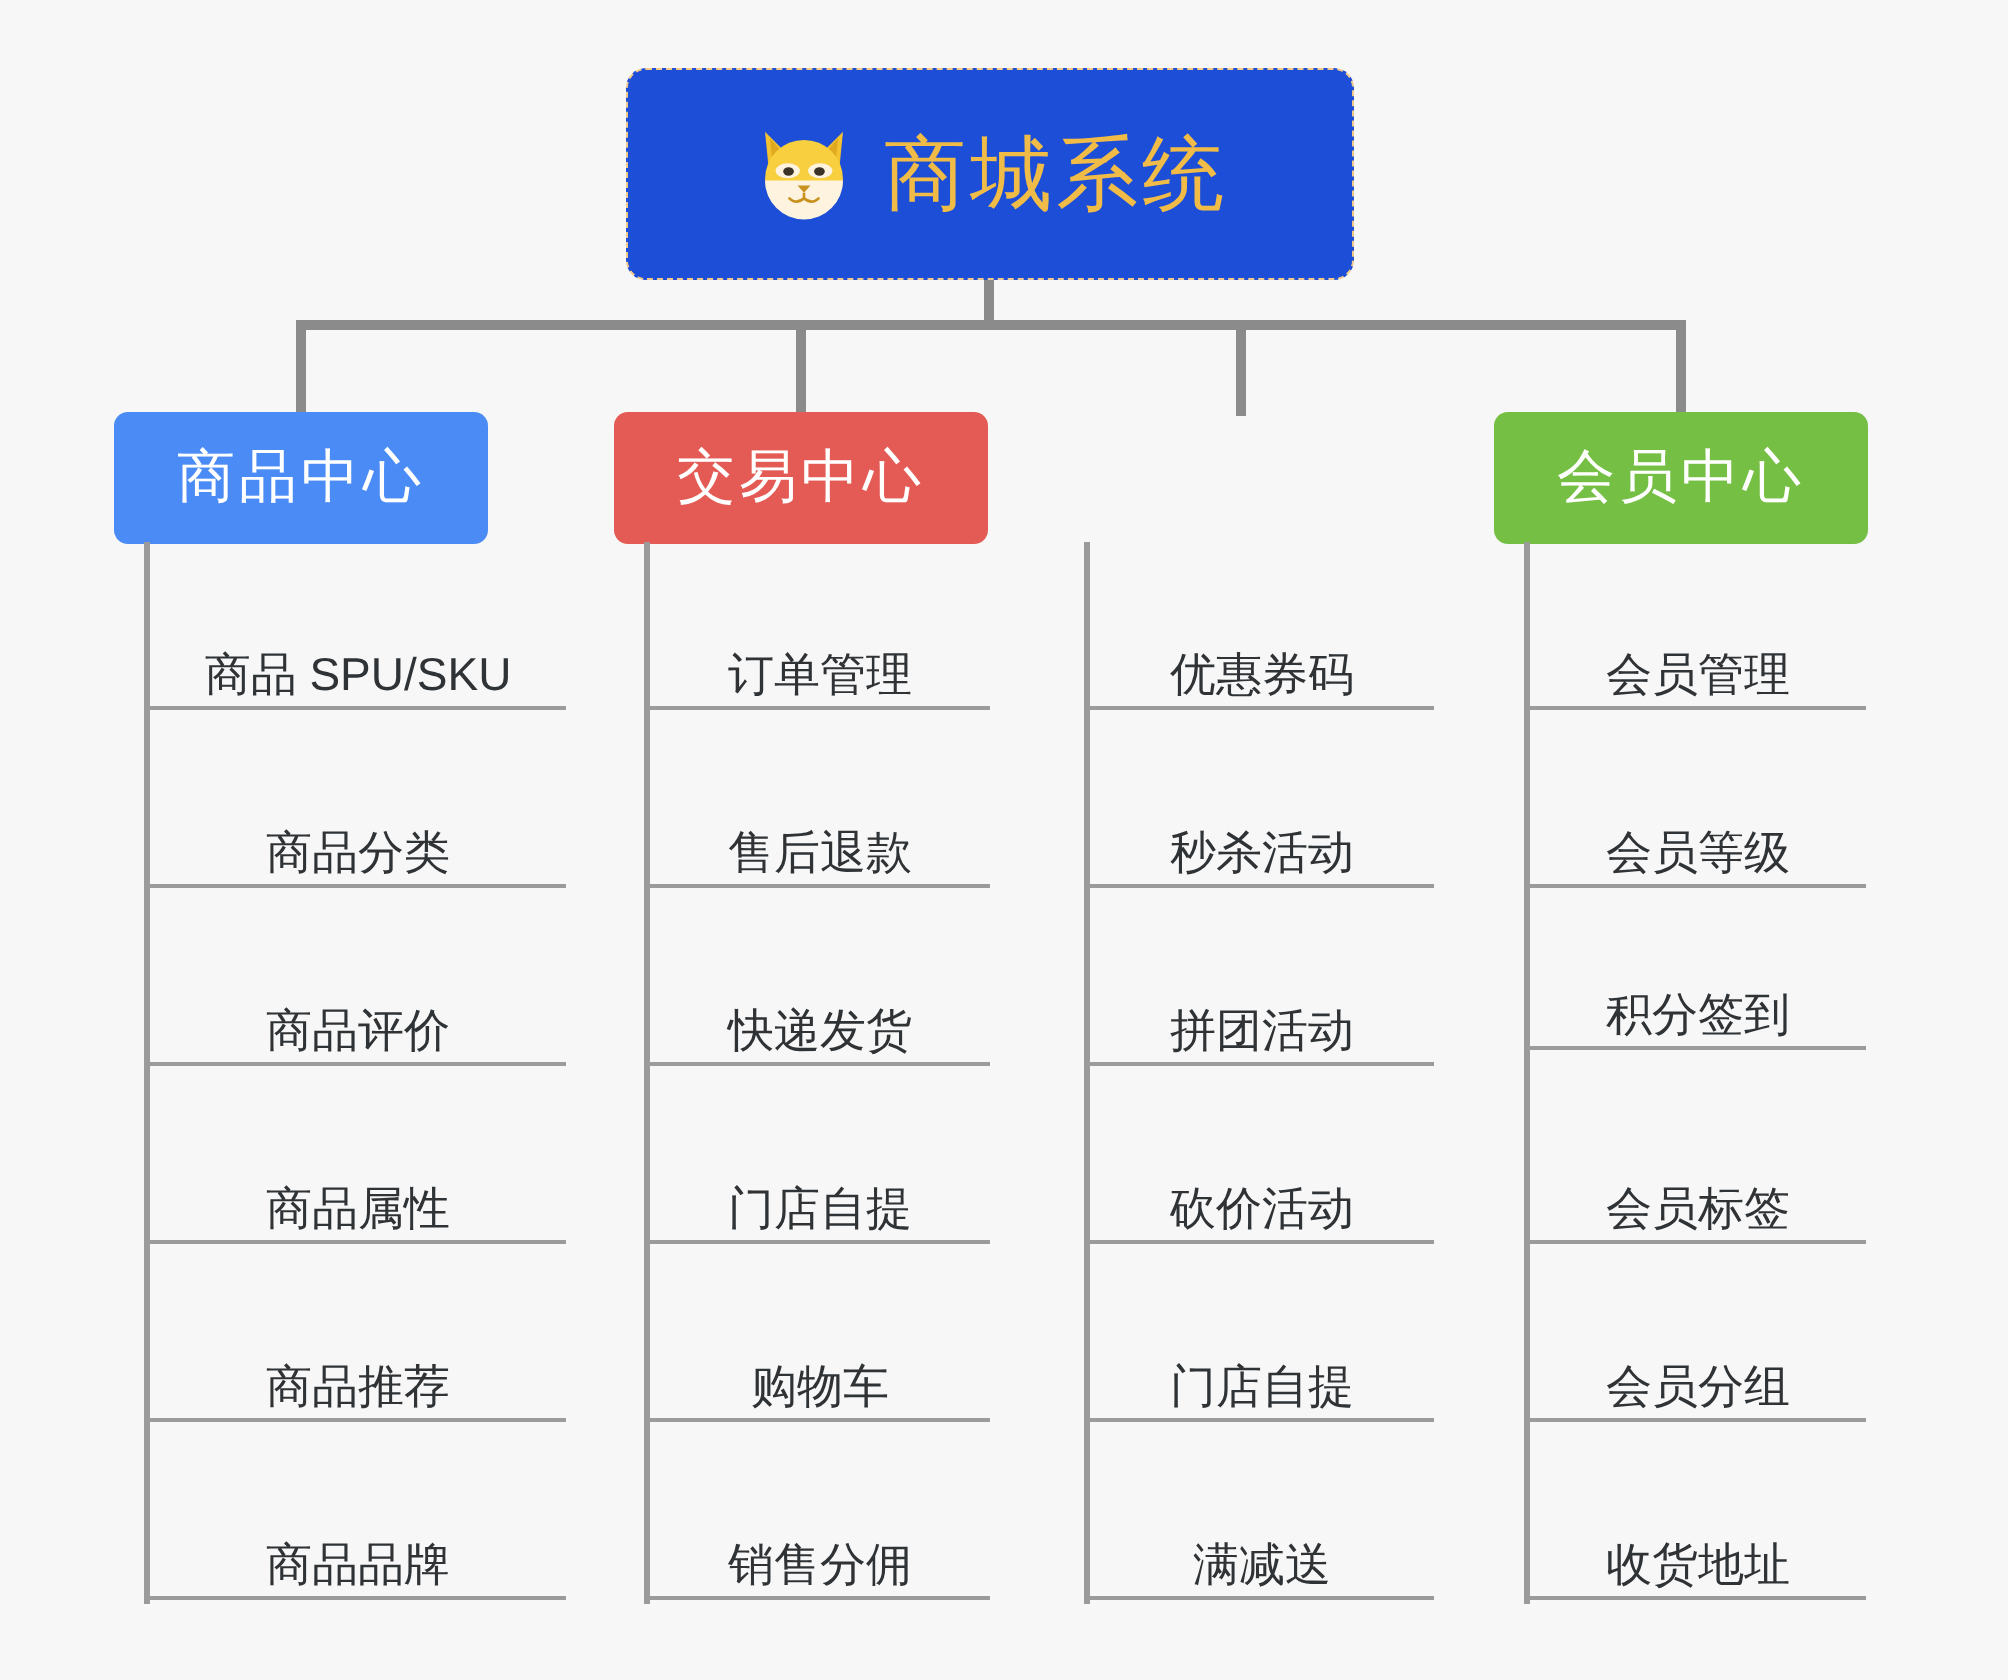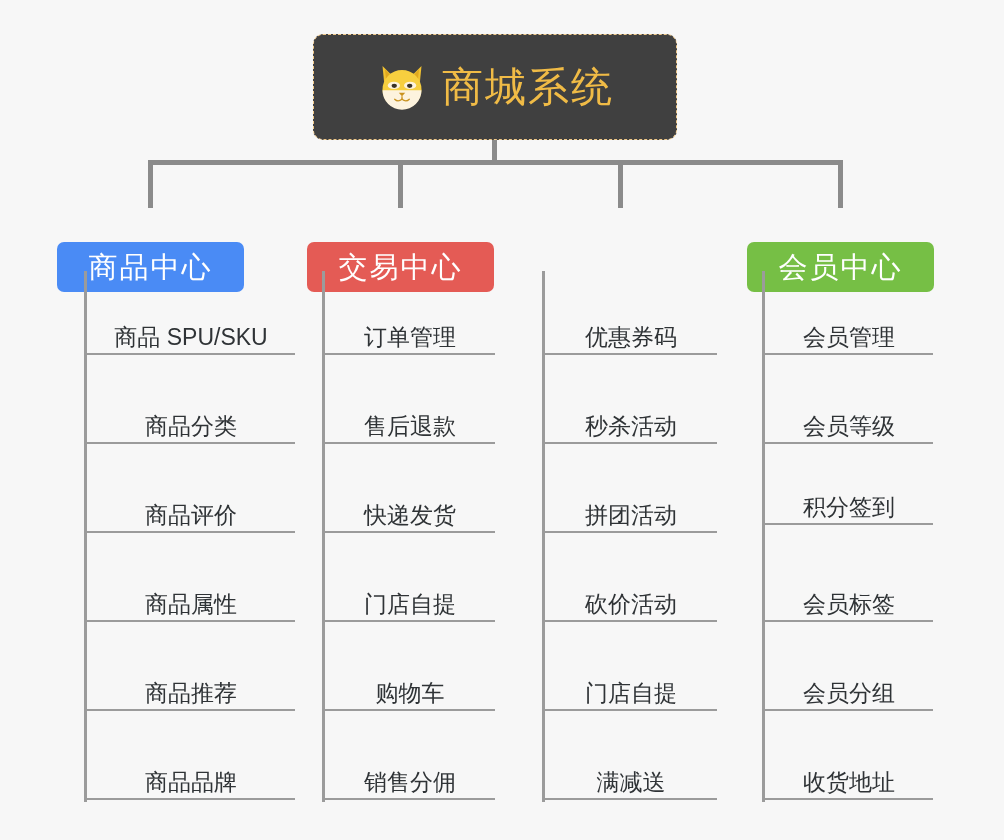--- a/index.html
+++ b/index.html
@@ -10,21 +10,21 @@
     overflow:hidden;
   }
   #stage{position:relative;width:1004px;height:840px;}
 
   
   .root-node{
     position:absolute;
     left:313px;top:34px;
     width:364px;height:106px;
     box-sizing:border-box;
-    background:#404040;
+    background:#1d4ed8;
     border:1px dashed #f0c98a;
     border-radius:10px;
     display:flex;align-items:center;justify-content:center;
     gap:14px;
   }
   .root-icon{
     width:52px;height:52px;
     flex:0 0 52px;
     position:relative;
   }
@@ -53,24 +53,24 @@
     position:absolute;
     top:160px;
     width:5px;height:48px;
     background:#8b8b8b;
   }
 
   
   .cat-box{
     position:absolute;
     top:206px;
-    width:187px;height:50px;
+    width:187px;height:66px;
     box-sizing:border-box;
     border-radius:7px;
-    display:flex;align-items:center;justify-content:center;margin-top:36px;
+    display:flex;align-items:center;justify-content:center;
   }
   .cat-label{
     font-size:29px;color:#ffffff;
     letter-spacing:2px;line-height:1;white-space:nowrap;
   }
 
   
   .col{position:absolute;top:271px;}
   .spine{
     position:absolute;
@@ -122,21 +122,21 @@
   </div>
 
   <div class="stem-root"></div>
   <div class="bus"></div>
 
   <div id="tree"></div>
 <div class="stem-cat" style="left: 148px;"></div>
     <div class="cat-box" style="left: 57px; background: rgb(74, 139, 245);">
       <span class="cat-label">商品中心</span>
     </div>
-    <div class="col" style="left: 84px; width: 208px; height: 531px; text-align: center;">
+    <div class="col" style="left: 72px; width: 208px; height: 531px; text-align: center;">
       <div class="spine" style="height: 531px;"></div>
       <div class="leaf" style="top: 44px; width: 208px;">
         <span class="leaf-label">商品 SPU/SKU</span>
       </div>
       <div class="leaf" style="top: 133px; width: 208px;">
         <span class="leaf-label">商品分类</span>
       </div>
       <div class="leaf" style="top: 222px; width: 208px;">
         <span class="leaf-label">商品评价</span>
       </div>

